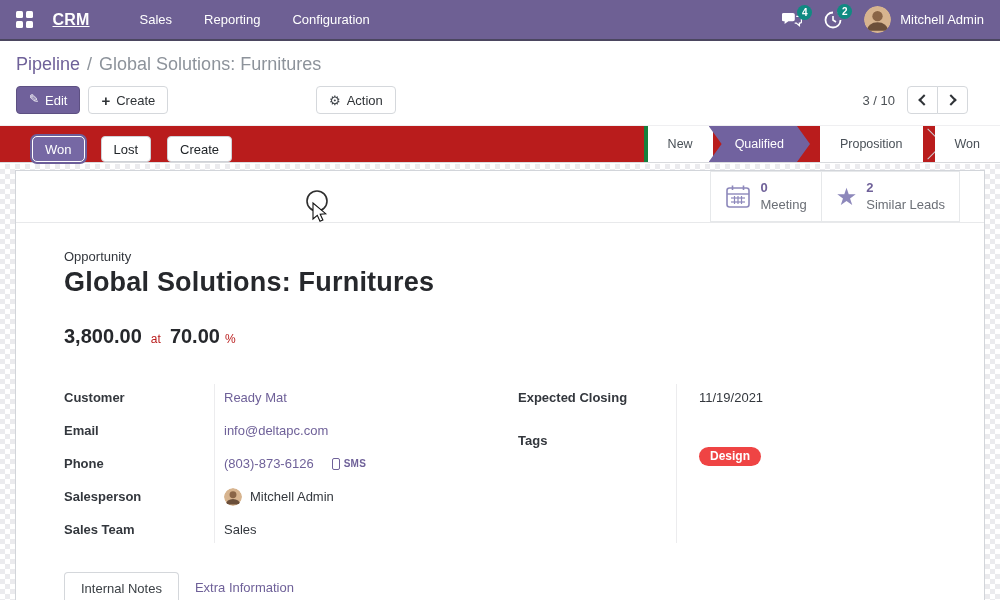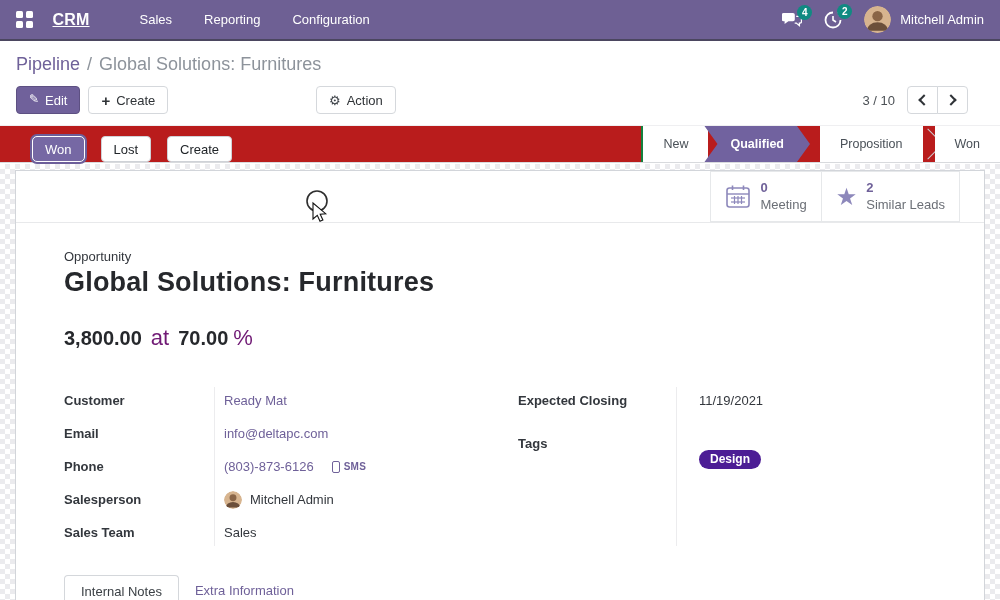--- a/index.html
+++ b/index.html
@@ -57,25 +57,25 @@
   .chev-right { transform:rotate(45deg); margin-right:3px; }
 
   
   .statusbar { height:38px; background:#b91c1c; border-top:1px solid #efeff1; border-bottom:1px solid #d8dadd;
                display:flex; align-items:flex-end; padding-left:28px; position:relative; }
   .sb-btn { font-size:13px; height:26px; padding:3px 12px; border-radius:4px; cursor:pointer;
             display:inline-flex; align-items:center; background:#fff; border:1px solid #cfd2d7; color:#212529; }
   .sb-btn + .sb-btn { margin-left:16px; }
   .sb-btn-won { background:#7668a4; color:#fff; border:1px solid #fff;
                 box-shadow:0 0 0 2px #6c5e9a; margin-left:4px; border-radius:5px; }
-  .stages { margin-left:auto; display:flex; align-items:stretch; height:100%; border-left:2px solid #15803d;gap:10px; }
+  .stages { margin-left:auto; display:flex; align-items:stretch; height:100%; border-left:4px solid #15803d;gap:10px; }
   .stage { display:flex; align-items:center; padding:0 20px; font-size:12.5px; color:#495057;
            cursor:pointer; position:relative; background:#fff; }
   .stage-active {
-    background:#71629f; color:#fff; font-weight:700; padding:0 26px; margin-left:-14px; z-index:1;
+    background:#71629f; color:#fff; font-weight:400; padding:0 26px; margin-left:-14px; z-index:1;
     clip-path:polygon(0 0, calc(100% - 13px) 0, 100% 50%, calc(100% - 13px) 100%, 0 100%, 13px 50%);
   }
   .stage-sep { width:22px; height:22px; border-top:1px solid #ccced3; border-right:1px solid #ccced3;
                transform:rotate(45deg); align-self:center; margin:0 -14px 0 -16px; z-index:0; }
 
   
   .main-bg {
     position:absolute; top:164px; left:0; right:0; bottom:0;
     background-color:#fff;
     background-image:conic-gradient(#ebebee 25%, transparent 0 50%, #ebebee 0 75%, transparent 0);
@@ -90,42 +90,42 @@
   .stat-text { display:flex; flex-direction:column; justify-content:center; line-height:1.25; }
   .stat-value { color:#6f6199; font-weight:700; font-size:13px; }
   .stat-label { color:#6b6f76; font-size:13px; }
   .stat-star-glyph { font-size:24px; color:#8d88bb; line-height:1; }
 
   .sheet { padding:26px 48px 0; }
   .type-label { font-size:13px; font-weight:400; color:#33373d; }
   .title { font-size:27px; font-weight:700; color:#26282c; margin-top:3px; letter-spacing:.2px; }
   .revenue { margin-top:27px; display:flex; align-items:baseline; gap:9px; }
   .rev-amount, .rev-prob { font-size:20px; font-weight:700; color:#26282c; }
-  .rev-at, .rev-pct { font-size:22px; color:#701a75; }
+  .rev-at, .rev-pct { font-size:12px; color:#b91c1c; }
   .rev-pct { margin-left:-4px; }
 
   .fields { margin-top:33px; display:grid; grid-template-columns:1fr 1fr; column-gap:36px; }
   .fgroup { position:relative; }
   .fgroup::before { content:''; position:absolute; top:3px; bottom:3px; width:1px; background:#ececee; }
   .fgroup-left::before  { left:150px; }
   .fgroup-right::before { left:158px; }
   .frow { display:grid; align-items:center; min-height:33px; }
   .fgroup-left  .frow { grid-template-columns:150px 1fr; }
   .fgroup-right .frow { grid-template-columns:158px 1fr;gap:13px; }
   .flabel { font-size:13px; font-weight:700; color:#33373d; }
   .fvalue { font-size:13px; color:#33373d; padding-left:10px; display:flex; align-items:center; }
   .link { color:#6f6199; cursor:pointer; }
   .sms-wrap { display:inline-flex; align-items:center; gap:4px; margin-left:18px; cursor:pointer; }
   .phone-icon { width:8px; height:12px; border:1.5px solid #6f6199; border-radius:2px; display:inline-block; }
   .sms-label { font-size:10px; font-weight:700; color:#6f6199; letter-spacing:.3px; }
   .mini-avatar { width:18px; height:18px; border-radius:50%; overflow:hidden; margin-right:8px; flex:0 0 auto; }
   .stars { font-size:19px; letter-spacing:2px; line-height:1; }
   .star-filled { color:#efb918; }
   .star-empty { color:#8c9096; }
-  .tag-pill { background:#4c1d95; color:#fff; font-size:12px; font-weight:700;
+  .tag-pill { background:#ef4444; color:#fff; font-size:12px; font-weight:700;
               padding:2px 11px 3px; border-radius:11px; display:inline-block; cursor:pointer;margin-top:33px; }
 
   .tabbar { margin-top:26px; border-bottom:1px solid #d4d7db; display:flex; padding-left:48px; }
   .tab { font-size:13px; padding:8px 16px 9px; cursor:pointer; }
   .tab-active { color:#3b4045; background:#fff; border:1px solid #d4d7db; border-bottom:1px solid #fff;
                 margin-bottom:-1px; border-radius:4px 4px 0 0; }
   .tab-inactive { color:#6f6199; }
 
   .cursor-spinner { position:absolute; left:300px; top:186px; z-index:10; pointer-events:none; }
 </style>

